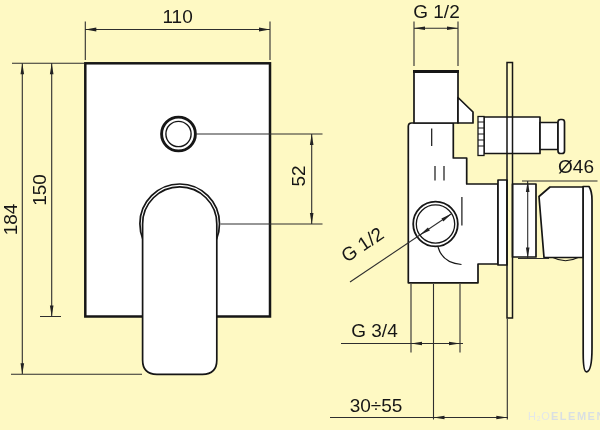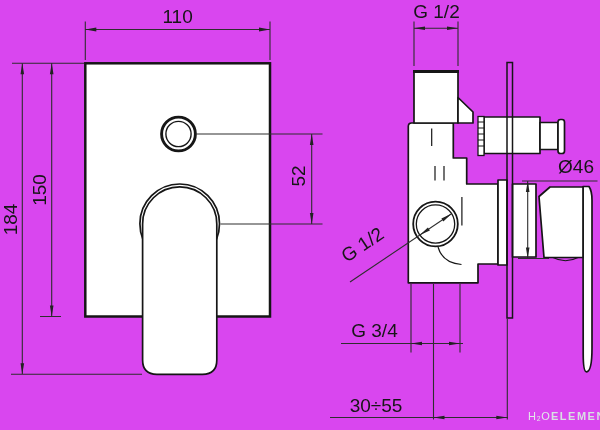--- a/index.html
+++ b/index.html
@@ -1,16 +1,16 @@
 <!DOCTYPE html>
 <html><head>
 <meta charset="utf-8">
 <style>
   html,body{margin:0;padding:0;background:#ffffff;}
-  .sheet{position:relative;width:600px;height:430px;background:#d946ef;overflow:hidden;
+  .sheet{position:relative;width:600px;height:430px;background:#fef9c3;overflow:hidden;
          font-family:"Liberation Sans","DejaVu Sans",sans-serif;}
   svg{display:block;}
   text{fill:#161616;font-family:"Liberation Sans","DejaVu Sans",sans-serif;}
   .dimtxt{font-size:19px;}
   .obj{fill:#ffffff;stroke:#161616;stroke-width:1.7;stroke-linejoin:round;}
   .objn{fill:none;stroke:#161616;stroke-width:1.7;stroke-linejoin:round;}
   .thin{fill:none;stroke:#161616;stroke-width:1.2;}
   .dim{fill:none;stroke:#2e2e2e;stroke-width:1.1;}
   .ah{fill:#222222;stroke:none;}
   .wm1{font-size:11px;fill:#e3e7ea;letter-spacing:0.5px;}

